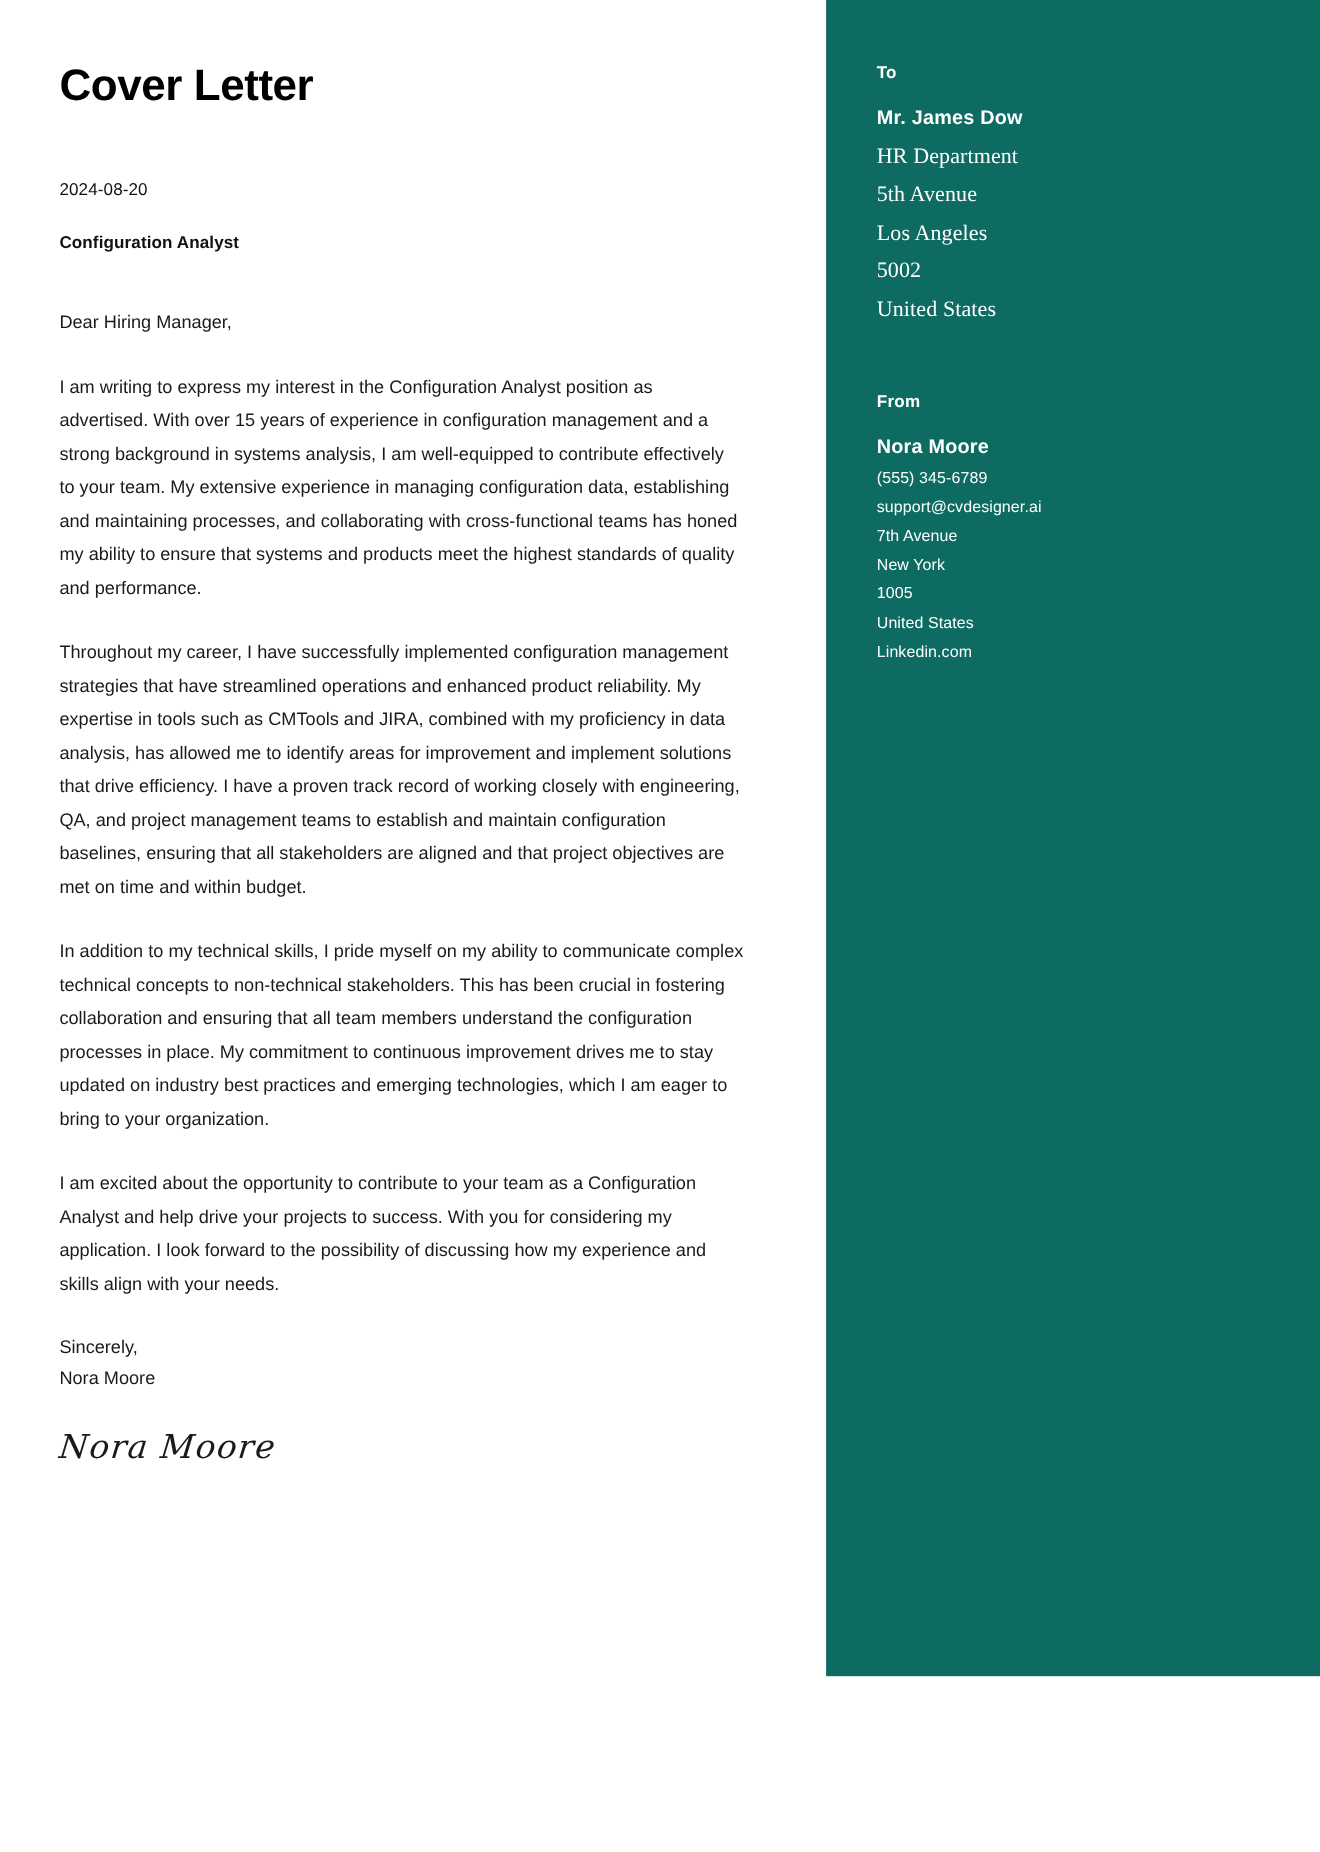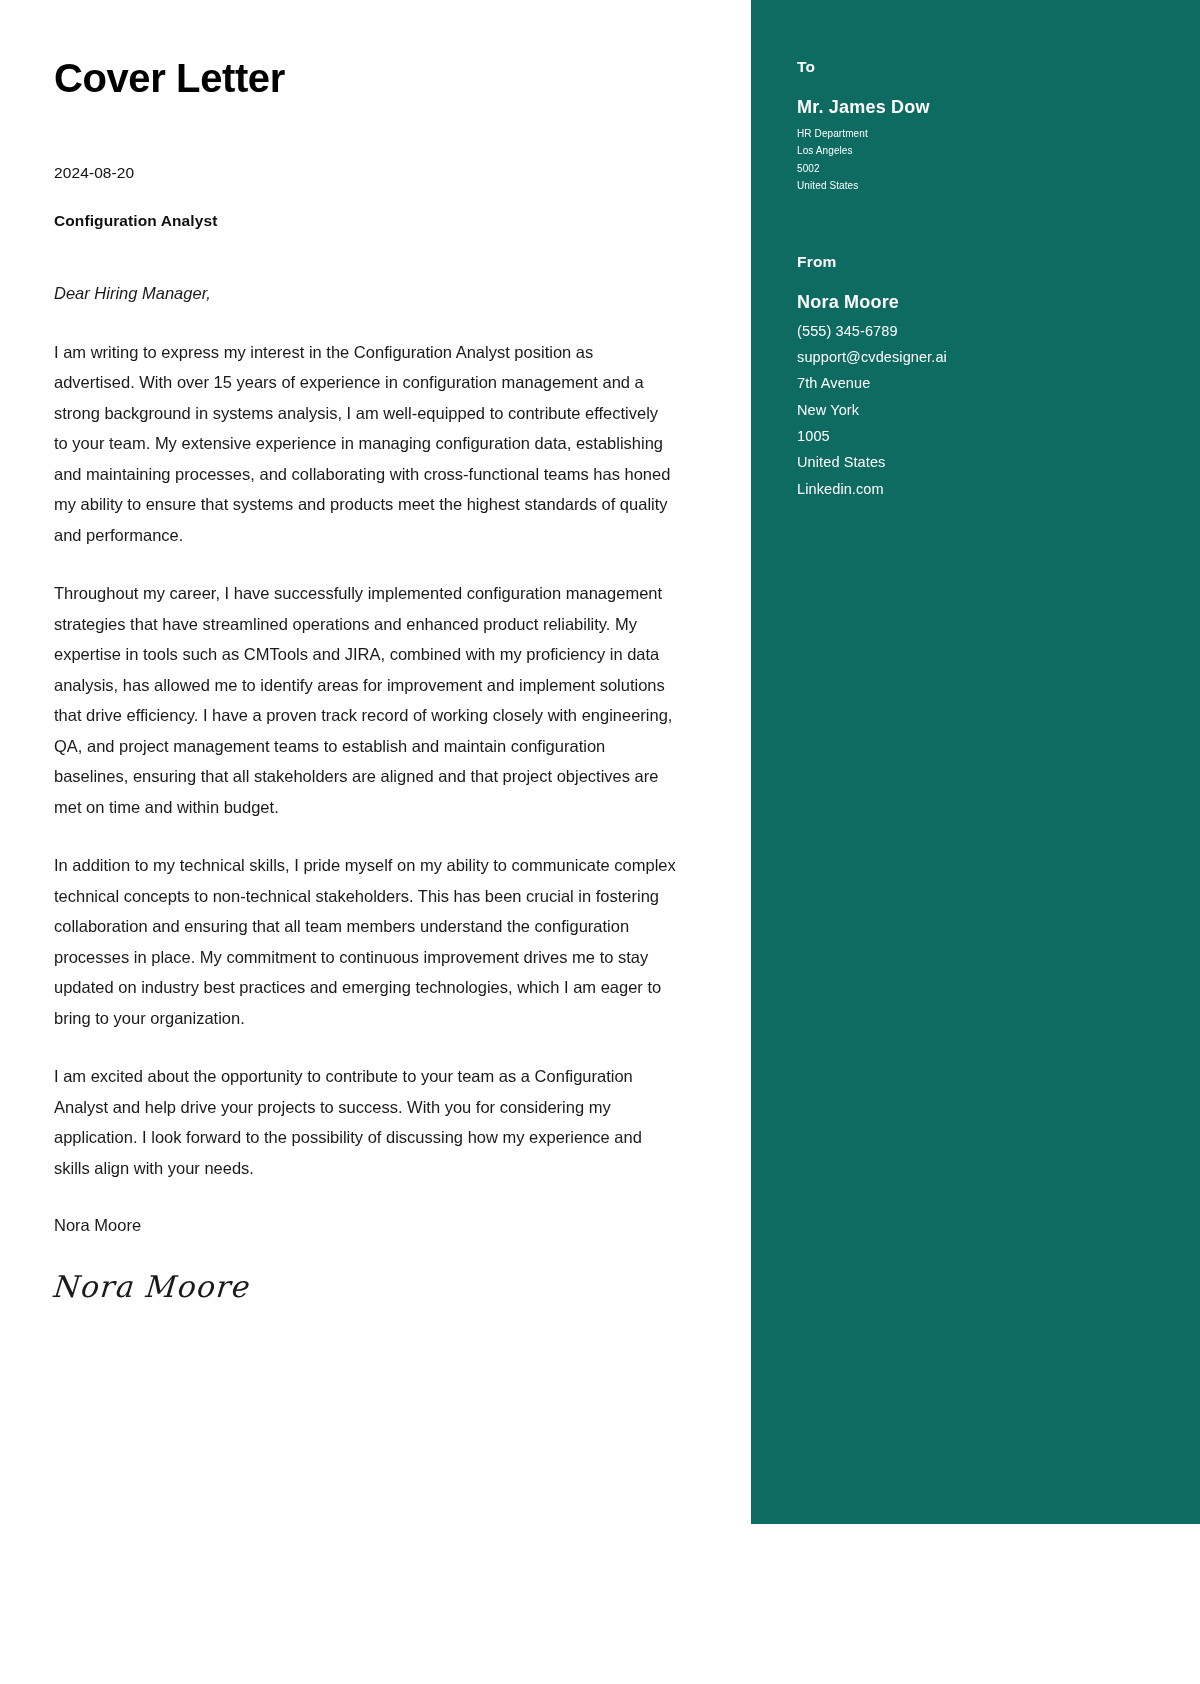--- a/index.html
+++ b/index.html
@@ -51,21 +51,20 @@
     color: #111111;
     margin-bottom: 48px;
     letter-spacing: 0.1px;
   }
 
   .salutation {
     font-size: 16.5px;
     color: #1a1a1a;
     line-height: 1.85;
     margin-bottom: 28px;
-    font-style: italic;
   }
 
   .body-paragraph {
     font-size: 16.5px;
     color: #1a1a1a;
     line-height: 1.85;
     margin-bottom: 28px;
     text-align: left;
   }
 
@@ -111,25 +110,26 @@
 
   .sidebar-name {
     font-size: 18px;
     font-weight: 700;
     color: #ffffff;
     margin-bottom: 7px;
     letter-spacing: 0.2px;
   }
 
   .sidebar-line {
-    font-size: 10px;
+    font-size: 20px;
     font-weight: 400;
     color: #ffffff;
     line-height: 1.74;
     letter-spacing: 0.1px;
+    font-family: Liberation Serif, serif;
   }
 
   .from-name {
     font-size: 18px;
     font-weight: 700;
     color: #ffffff;
     margin-bottom: 5px;
     letter-spacing: 0.2px;
   }
 
@@ -160,35 +160,37 @@
 
     <p class="body-paragraph">I am writing to express my interest in the Configuration Analyst position as advertised. With over 15 years of experience in configuration management and a strong background in systems analysis, I am well-equipped to contribute effectively to your team. My extensive experience in managing configuration data, establishing and maintaining processes, and collaborating with cross-functional teams has honed my ability to ensure that systems and products meet the highest standards of quality and performance.</p>
 
     <p class="body-paragraph">Throughout my career, I have successfully implemented configuration management strategies that have streamlined operations and enhanced product reliability. My expertise in tools such as CMTools and JIRA, combined with my proficiency in data analysis, has allowed me to identify areas for improvement and implement solutions that drive efficiency. I have a proven track record of working closely with engineering, QA, and project management teams to establish and maintain configuration baselines, ensuring that all stakeholders are aligned and that project objectives are met on time and within budget.</p>
 
     <p class="body-paragraph">In addition to my technical skills, I pride myself on my ability to communicate complex technical concepts to non-technical stakeholders. This has been crucial in fostering collaboration and ensuring that all team members understand the configuration processes in place. My commitment to continuous improvement drives me to stay updated on industry best practices and emerging technologies, which I am eager to bring to your organization.</p>
 
     <p class="body-paragraph">I am excited about the opportunity to contribute to your team as a Configuration Analyst and help drive your projects to success. With you for considering my application. I look forward to the possibility of discussing how my experience and skills align with your needs.</p>
 
     <div class="closing-block">
+      <div class="closing-line">Sincerely,</div>
       <div class="closing-line">Nora Moore</div>
     </div>
 
     <div class="signature-script">Nora Moore</div>
 
   </div>
 
   <aside class="sidebar">
 
     <section class="sidebar-section">
       <div class="sidebar-heading">To</div>
 
       <div class="sidebar-name">Mr. James Dow</div>
 
       <div class="sidebar-line">HR Department</div>
+      <div class="sidebar-line">5th Avenue</div>
       <div class="sidebar-line">Los Angeles</div>
       <div class="sidebar-line">5002</div>
       <div class="sidebar-line">United States</div>
     </section>
 
     <div class="spacer-from"></div>
 
     <section class="sidebar-section">
       <div class="sidebar-heading">From</div>
 

